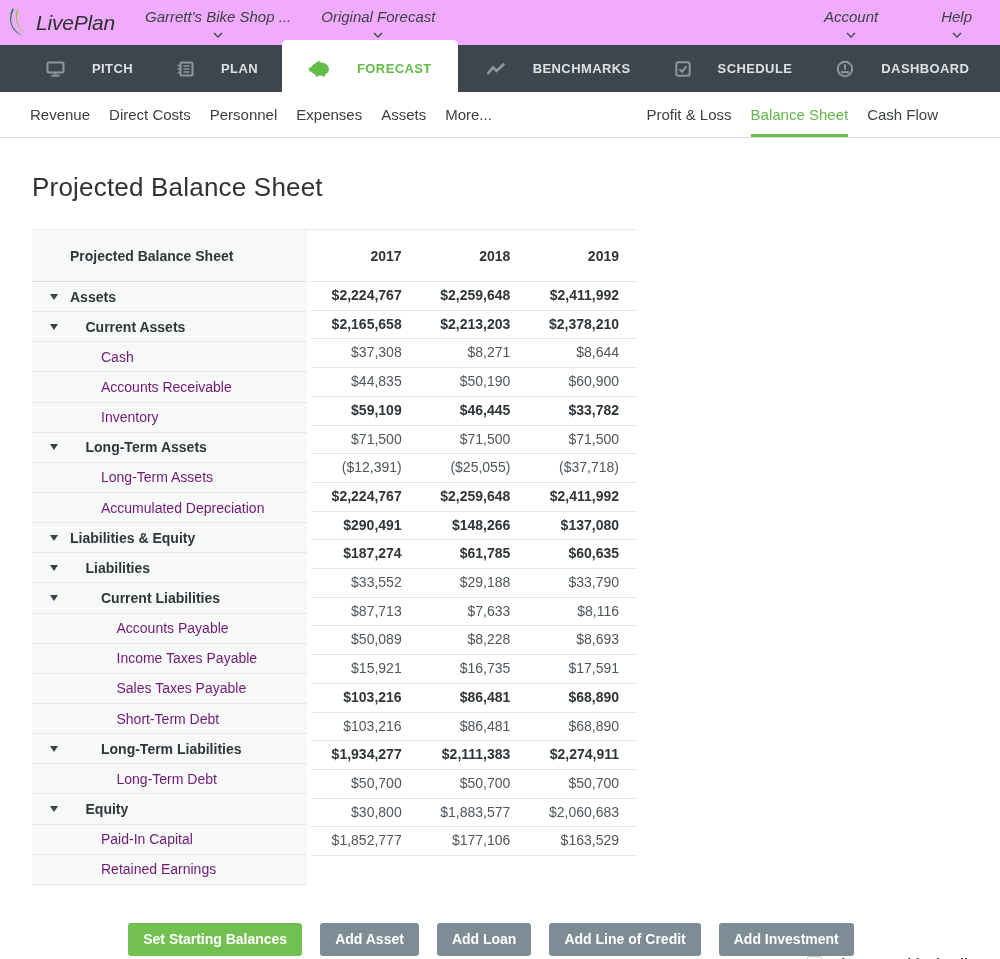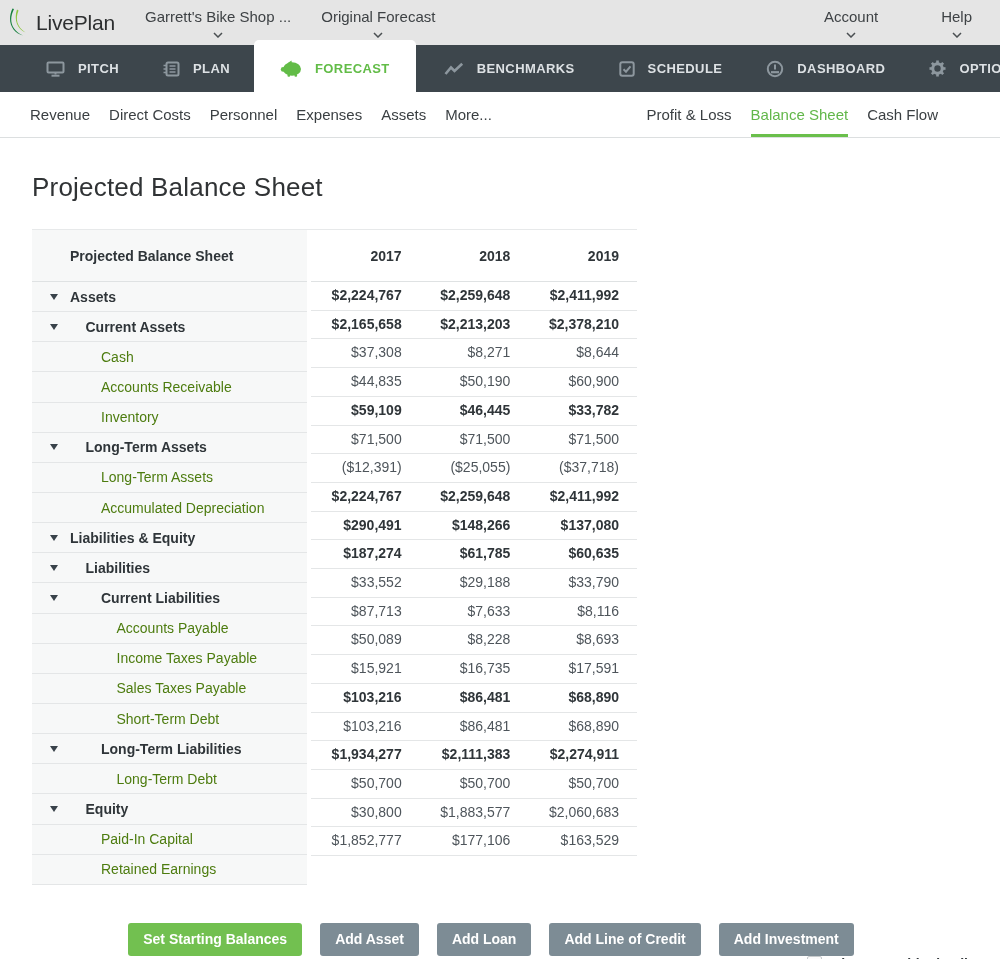--- a/index.html
+++ b/index.html
@@ -1,31 +1,31 @@
 <!DOCTYPE html>
 <html><head>
 <meta charset="utf-8">
 <style>
   * { margin:0; padding:0; box-sizing:border-box; }
   html,body { width:1000px; height:959px; background:#fff; overflow:hidden;
     font-family:"Liberation Sans","DejaVu Sans",sans-serif; }
 
   
-  .topbar { height:45px; display:flex; align-items:center; padding:0 28px 0 8px; background:#e5e5e5; }
+  .topbar { height:45px; display:flex; align-items:center; padding:0 28px 0 8px; background:#f0abfc;font-style:italic; }
   .logo { display:flex; align-items:center; gap:3px; }
   .logo-text { font-size:21px; color:#2d2f30; font-weight:500; letter-spacing:-0.2px; }
   .selector { display:flex; align-items:center; gap:7px; font-size:15px; color:#3e4245; cursor:pointer;flex-direction:column; }
   .sel-company { margin-left:30px; }
   .sel-forecast { margin-left:30px; }
   .sel-account { margin-left:auto; }
   .sel-help { margin-left:63px; }
 
   
   .mainnav { height:47px; background:#3d464c; display:flex; align-items:center; padding-left:46px; }
-  .nav-tab { display:flex; align-items:center; gap:13px; height:57px; margin-right:44px;
+  .nav-tab { display:flex; align-items:center; gap:27px; height:57px; margin-right:44px;
     font-size:13px; font-weight:bold; letter-spacing:0.4px; color:#dde1e4; cursor:pointer; }
   .nav-tab .nav-icon { display:flex; align-items:center; }
   .nav-tab.active { background:#fff; color:#62bc47; border-radius:5px 5px 0 0; padding:0 26px; margin-left:-20px; margin-right:28px; }
   .nav-tab:last-child { margin-left:auto; margin-right:51px; }
 
   
   .subnav { height:46px; border-bottom:1px solid #dcdfe0; display:flex; align-items:stretch; padding:0 43px 0 30px; background:#fff; }
   .sn-item { display:flex; align-items:center; margin-right:19px; font-size:15px; color:#3a3f42;
     border-bottom:3px solid transparent; padding-top:2px; cursor:pointer; }
   .subnav-right { margin-left:auto; display:flex; }
@@ -36,21 +36,21 @@
   h1.page-title { font-size:26px; font-weight:400; color:#303335; letter-spacing:0.2px; }
 
   .bs-table { display:flex; width:605px; margin-top:26px; border-top:1px solid #e7e9ea; }
   .labels-col { width:275px; background:#f7f8f8; }
   .values-col { width:326px; margin-left:4px; }
   .lc-head { height:52px; border-bottom:1px solid #dfe2e3; display:flex; align-items:center;
     padding-left:38px; font-weight:bold; font-size:14px; color:#2f3539; }
   .vc-head { height:52px; border-bottom:1px solid #dfe2e3; display:flex; }
   .ycell { flex:1; text-align:right; padding-right:18px; line-height:52px; font-weight:bold; font-size:14px; color:#2f3539; }
   .lrow { height:30.15px; border-bottom:1px solid #e4e6e7; position:relative; display:flex;
-    align-items:center; font-size:14px; color:#4d7c0f; }
+    align-items:center; font-size:14px; color:#701a75; }
   .lrow.bold { font-weight:bold; color:#2f3539; }
   .caret { position:absolute; left:18px; top:50%; margin-top:-3px; width:0; height:0;
     border-left:4.5px solid transparent; border-right:4.5px solid transparent; border-top:6px solid #39424a; cursor:pointer; }
   .vrow { height:28.714px; border-bottom:1px solid #e4e6e7; display:flex; }
   .vrow .cell { flex:1; text-align:right; padding-right:18px; font-size:14px; color:#4e555b; line-height:27.7px; }
   .vrow.bold .cell { font-weight:bold; color:#2f3539; }
 
   
   .actions { display:flex; align-items:center; margin-top:38px;flex-direction:column; }
   .btn { height:33px; border:none; border-radius:3px; color:#fff; font-weight:bold; font-size:14px;

